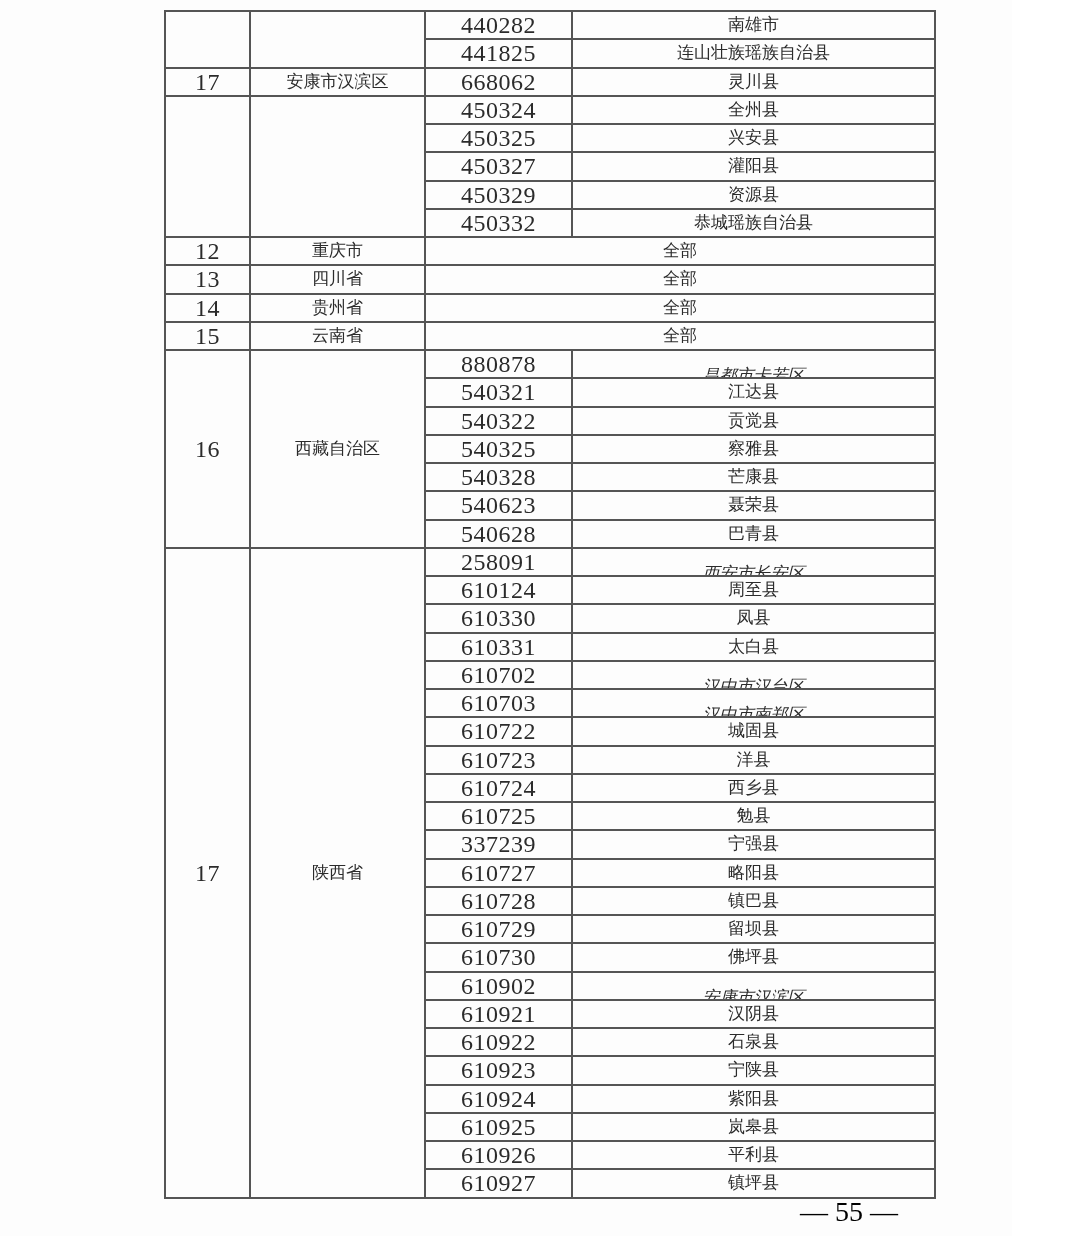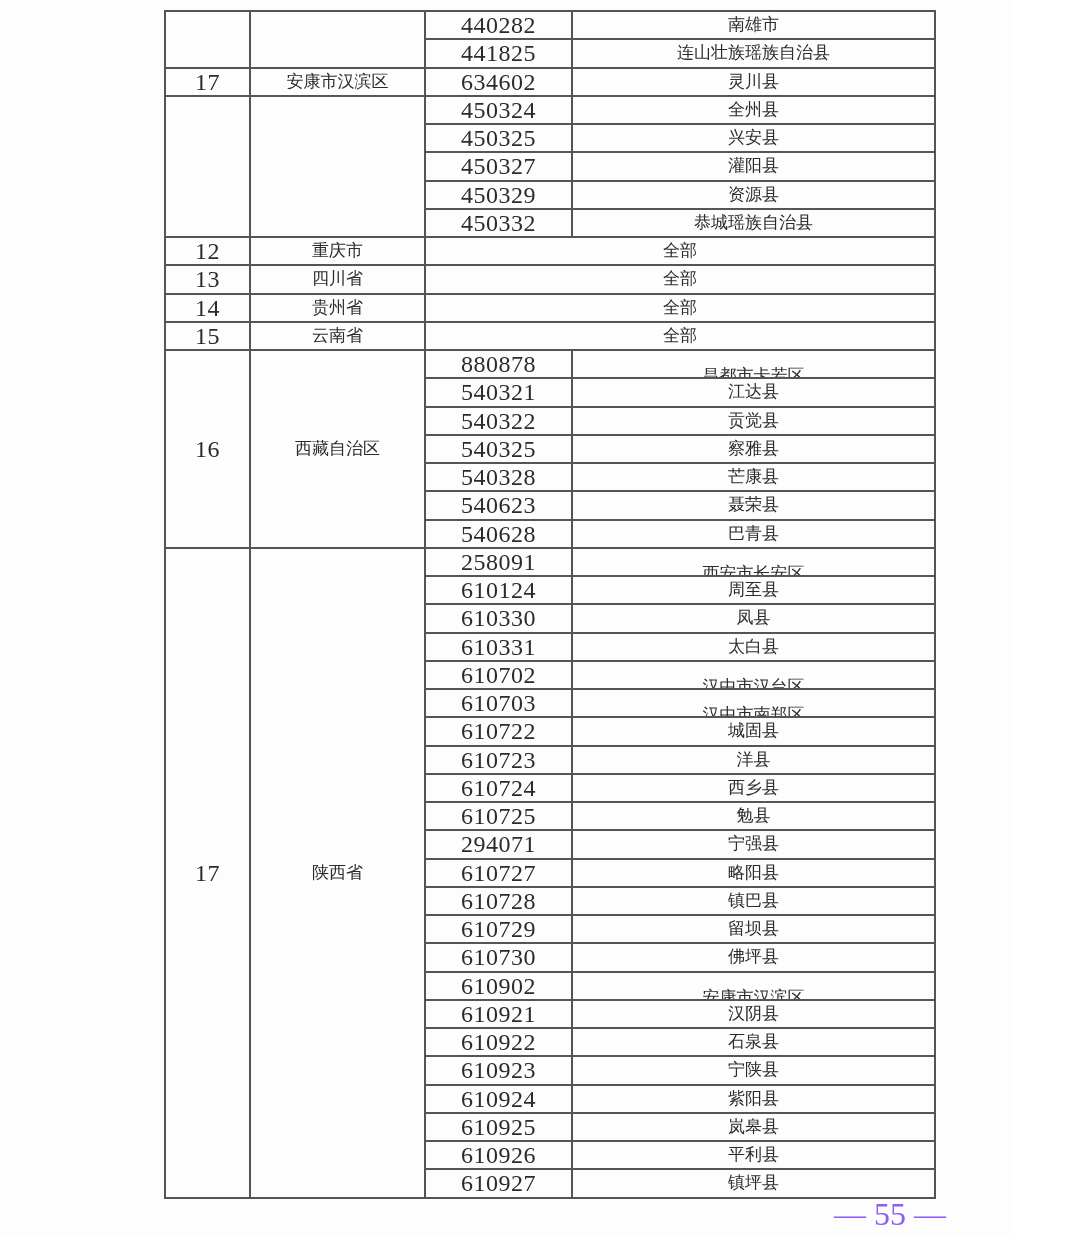--- a/index.html
+++ b/index.html
@@ -49,29 +49,29 @@
   }
   td.clipped {
     position: relative;
   }
   td.clipped .cell-text {
     position: absolute;
     left: 0;
     right: 0;
     bottom: -12px;
     line-height: 26px;
+    font-style: italic;
   }
   .page-number {
     position: absolute;
     left: 800px;
     top: 1196px;
     width: 180px;
-    text-align: center;
-    font-size: 32px;
-    color: #8b5cf6;
+    font-size: 28px;
+    color: #000000;
     font-family: "Liberation Serif", "DejaVu Serif", serif;
   }
 </style>
 </head>
 <body>
 
 <div class="page">
 
   <table class="doc-table">
     <colgroup>
@@ -104,21 +104,21 @@
           </td>
         </tr>
         <tr>
           <td class="no-cell">
             <span class="cell-text">17</span>
           </td>
           <td class="prov-cell">
             <span class="cell-text">安康市汉滨区</span>
           </td>
           <td class="code-cell">
-            <span class="cell-text">634602</span>
+            <span class="cell-text">668062</span>
           </td>
           <td class="name-cell">
             <span class="cell-text">灵川县</span>
           </td>
         </tr>
         <tr>
           <td class="no-cell" rowspan="5">
             <span class="cell-text"></span>
           </td>
           <td class="prov-cell" rowspan="5">
@@ -350,21 +350,21 @@
         <tr>
           <td class="code-cell">
             <span class="cell-text">610725</span>
           </td>
           <td class="name-cell">
             <span class="cell-text">勉县</span>
           </td>
         </tr>
         <tr>
           <td class="code-cell">
-            <span class="cell-text">294071</span>
+            <span class="cell-text">337239</span>
           </td>
           <td class="name-cell">
             <span class="cell-text">宁强县</span>
           </td>
         </tr>
         <tr>
           <td class="code-cell">
             <span class="cell-text">610727</span>
           </td>
           <td class="name-cell">

